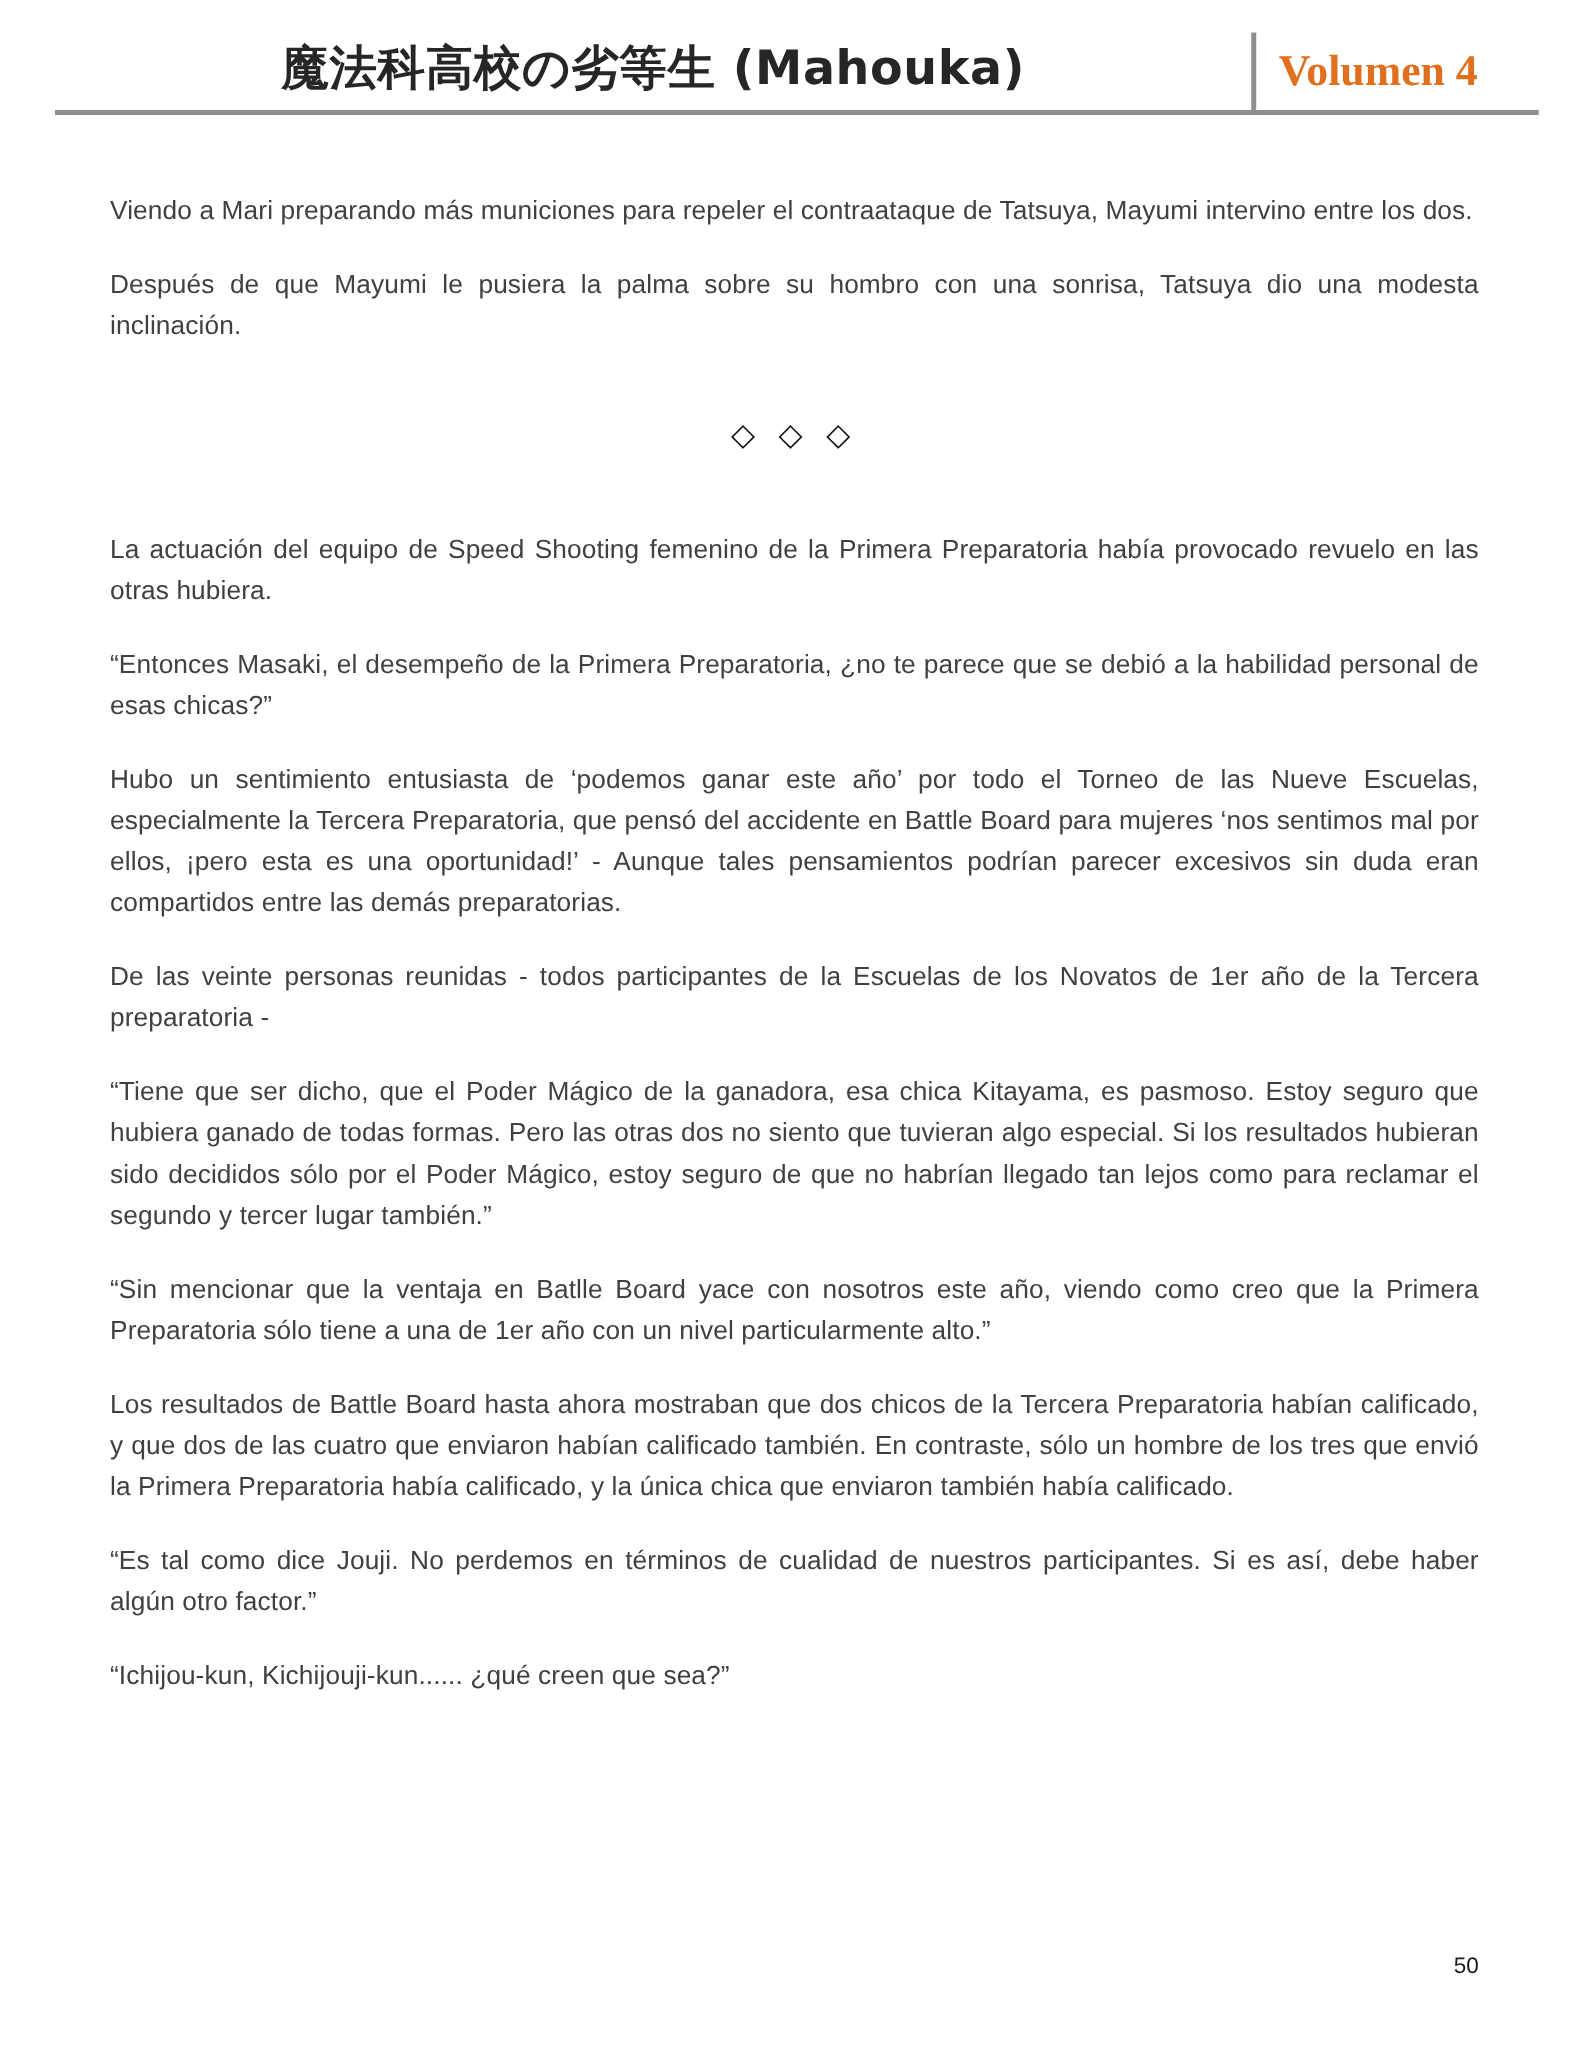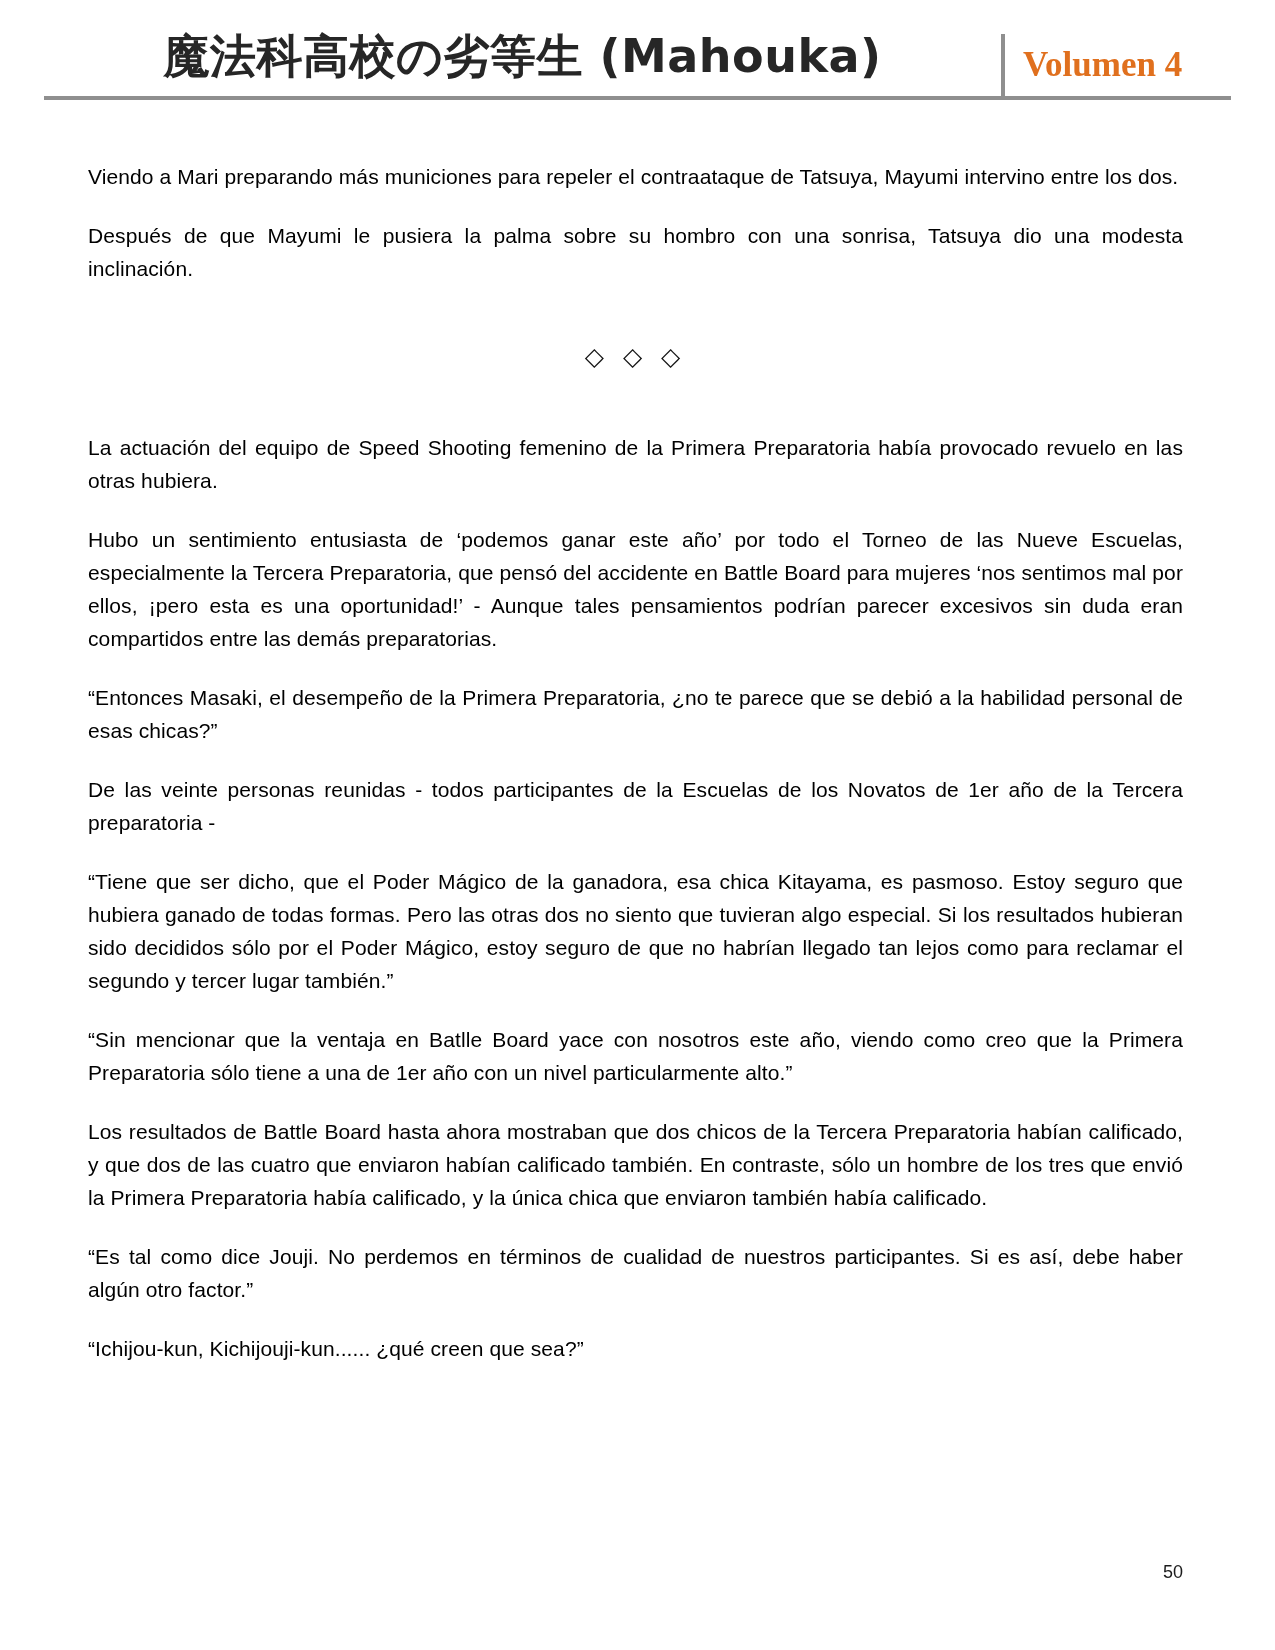--- a/index.html
+++ b/index.html
@@ -23,21 +23,21 @@
     border-bottom: 4px solid #8f8f8f;
   }
   .header-title-cell {
     flex: 1;
     text-align: center;
     padding-bottom: 8px;
   }
   .header-title {
     font-family: "DejaVu Sans", sans-serif;
     font-weight: bold;
-    font-size: 46px;
+    font-size: 38px;
     color: #262626;
     letter-spacing: 0.5px;
     white-space: nowrap;
   }
   .header-volume-cell {
     width: 230px;
     height: 62px;
     box-sizing: border-box;
     border-left: 4px solid #8f8f8f;
     display: flex;
@@ -52,21 +52,21 @@
     white-space: nowrap;
   }
   
   .content {
     padding: 60px 92px 0 88px;
   }
   .content p {
     margin: 0 0 26px 0;
     font-size: 21px;
     line-height: 33px;
-    color: #000000;
+    color: #404040;
     text-align: justify;
     letter-spacing: 0.1px;
   }
   .content p.scene-divider {
     text-align: center;
     font-size: 25px;
     letter-spacing: 6px;
     margin: 55px 0 58px 0;
     color: #111111;
   }
@@ -91,22 +91,22 @@
     <div class="header-volume-cell">
       <span class="header-volume">Volumen 4</span>
     </div>
   </div>
 
   <div class="content">
     <p>Viendo a Mari preparando más municiones para repeler el contraataque de Tatsuya, Mayumi intervino entre los dos.</p>
     <p>Después de que Mayumi le pusiera la palma sobre su hombro con una sonrisa, Tatsuya dio una modesta inclinación.</p>
     <p class="scene-divider">◇ ◇ ◇</p>
     <p>La actuación del equipo de Speed Shooting femenino de la Primera Preparatoria había provocado revuelo en las otras hubiera.</p>
+    <p>“Entonces Masaki, el desempeño de la Primera Preparatoria, ¿no te parece que se debió a la habilidad personal de esas chicas?”</p>
     <p>Hubo un sentimiento entusiasta de ‘podemos ganar este año’ por todo el Torneo de las Nueve Escuelas, especialmente la Tercera Preparatoria, que pensó del accidente en Battle Board para mujeres ‘nos sentimos mal por ellos, ¡pero esta es una oportunidad!’ - Aunque tales pensamientos podrían parecer excesivos sin duda eran compartidos entre las demás preparatorias.</p>
-    <p>“Entonces Masaki, el desempeño de la Primera Preparatoria, ¿no te parece que se debió a la habilidad personal de esas chicas?”</p>
     <p>De las veinte personas reunidas - todos participantes de la Escuelas de los Novatos de 1er año de la Tercera preparatoria -</p>
     <p>“Tiene que ser dicho, que el Poder Mágico de la ganadora, esa chica Kitayama, es pasmoso. Estoy seguro que hubiera ganado de todas formas. Pero las otras dos no siento que tuvieran algo especial. Si los resultados hubieran sido decididos sólo por el Poder Mágico, estoy seguro de que no habrían llegado tan lejos como para reclamar el segundo y tercer lugar también.”</p>
     <p>“Sin mencionar que la ventaja en Batlle Board yace con nosotros este año, viendo como creo que la Primera Preparatoria sólo tiene a una de 1er año con un nivel particularmente alto.”</p>
     <p>Los resultados de Battle Board hasta ahora mostraban que dos chicos de la Tercera Preparatoria habían calificado, y que dos de las cuatro que enviaron habían calificado también. En contraste, sólo un hombre de los tres que envió la Primera Preparatoria había calificado, y la única chica que enviaron también había calificado.</p>
     <p>“Es tal como dice Jouji. No perdemos en términos de cualidad de nuestros participantes. Si es así, debe haber algún otro factor.”</p>
     <p>“Ichijou-kun, Kichijouji-kun...... ¿qué creen que sea?”</p>
   </div>
 
   <div class="page-number">50</div>
 

